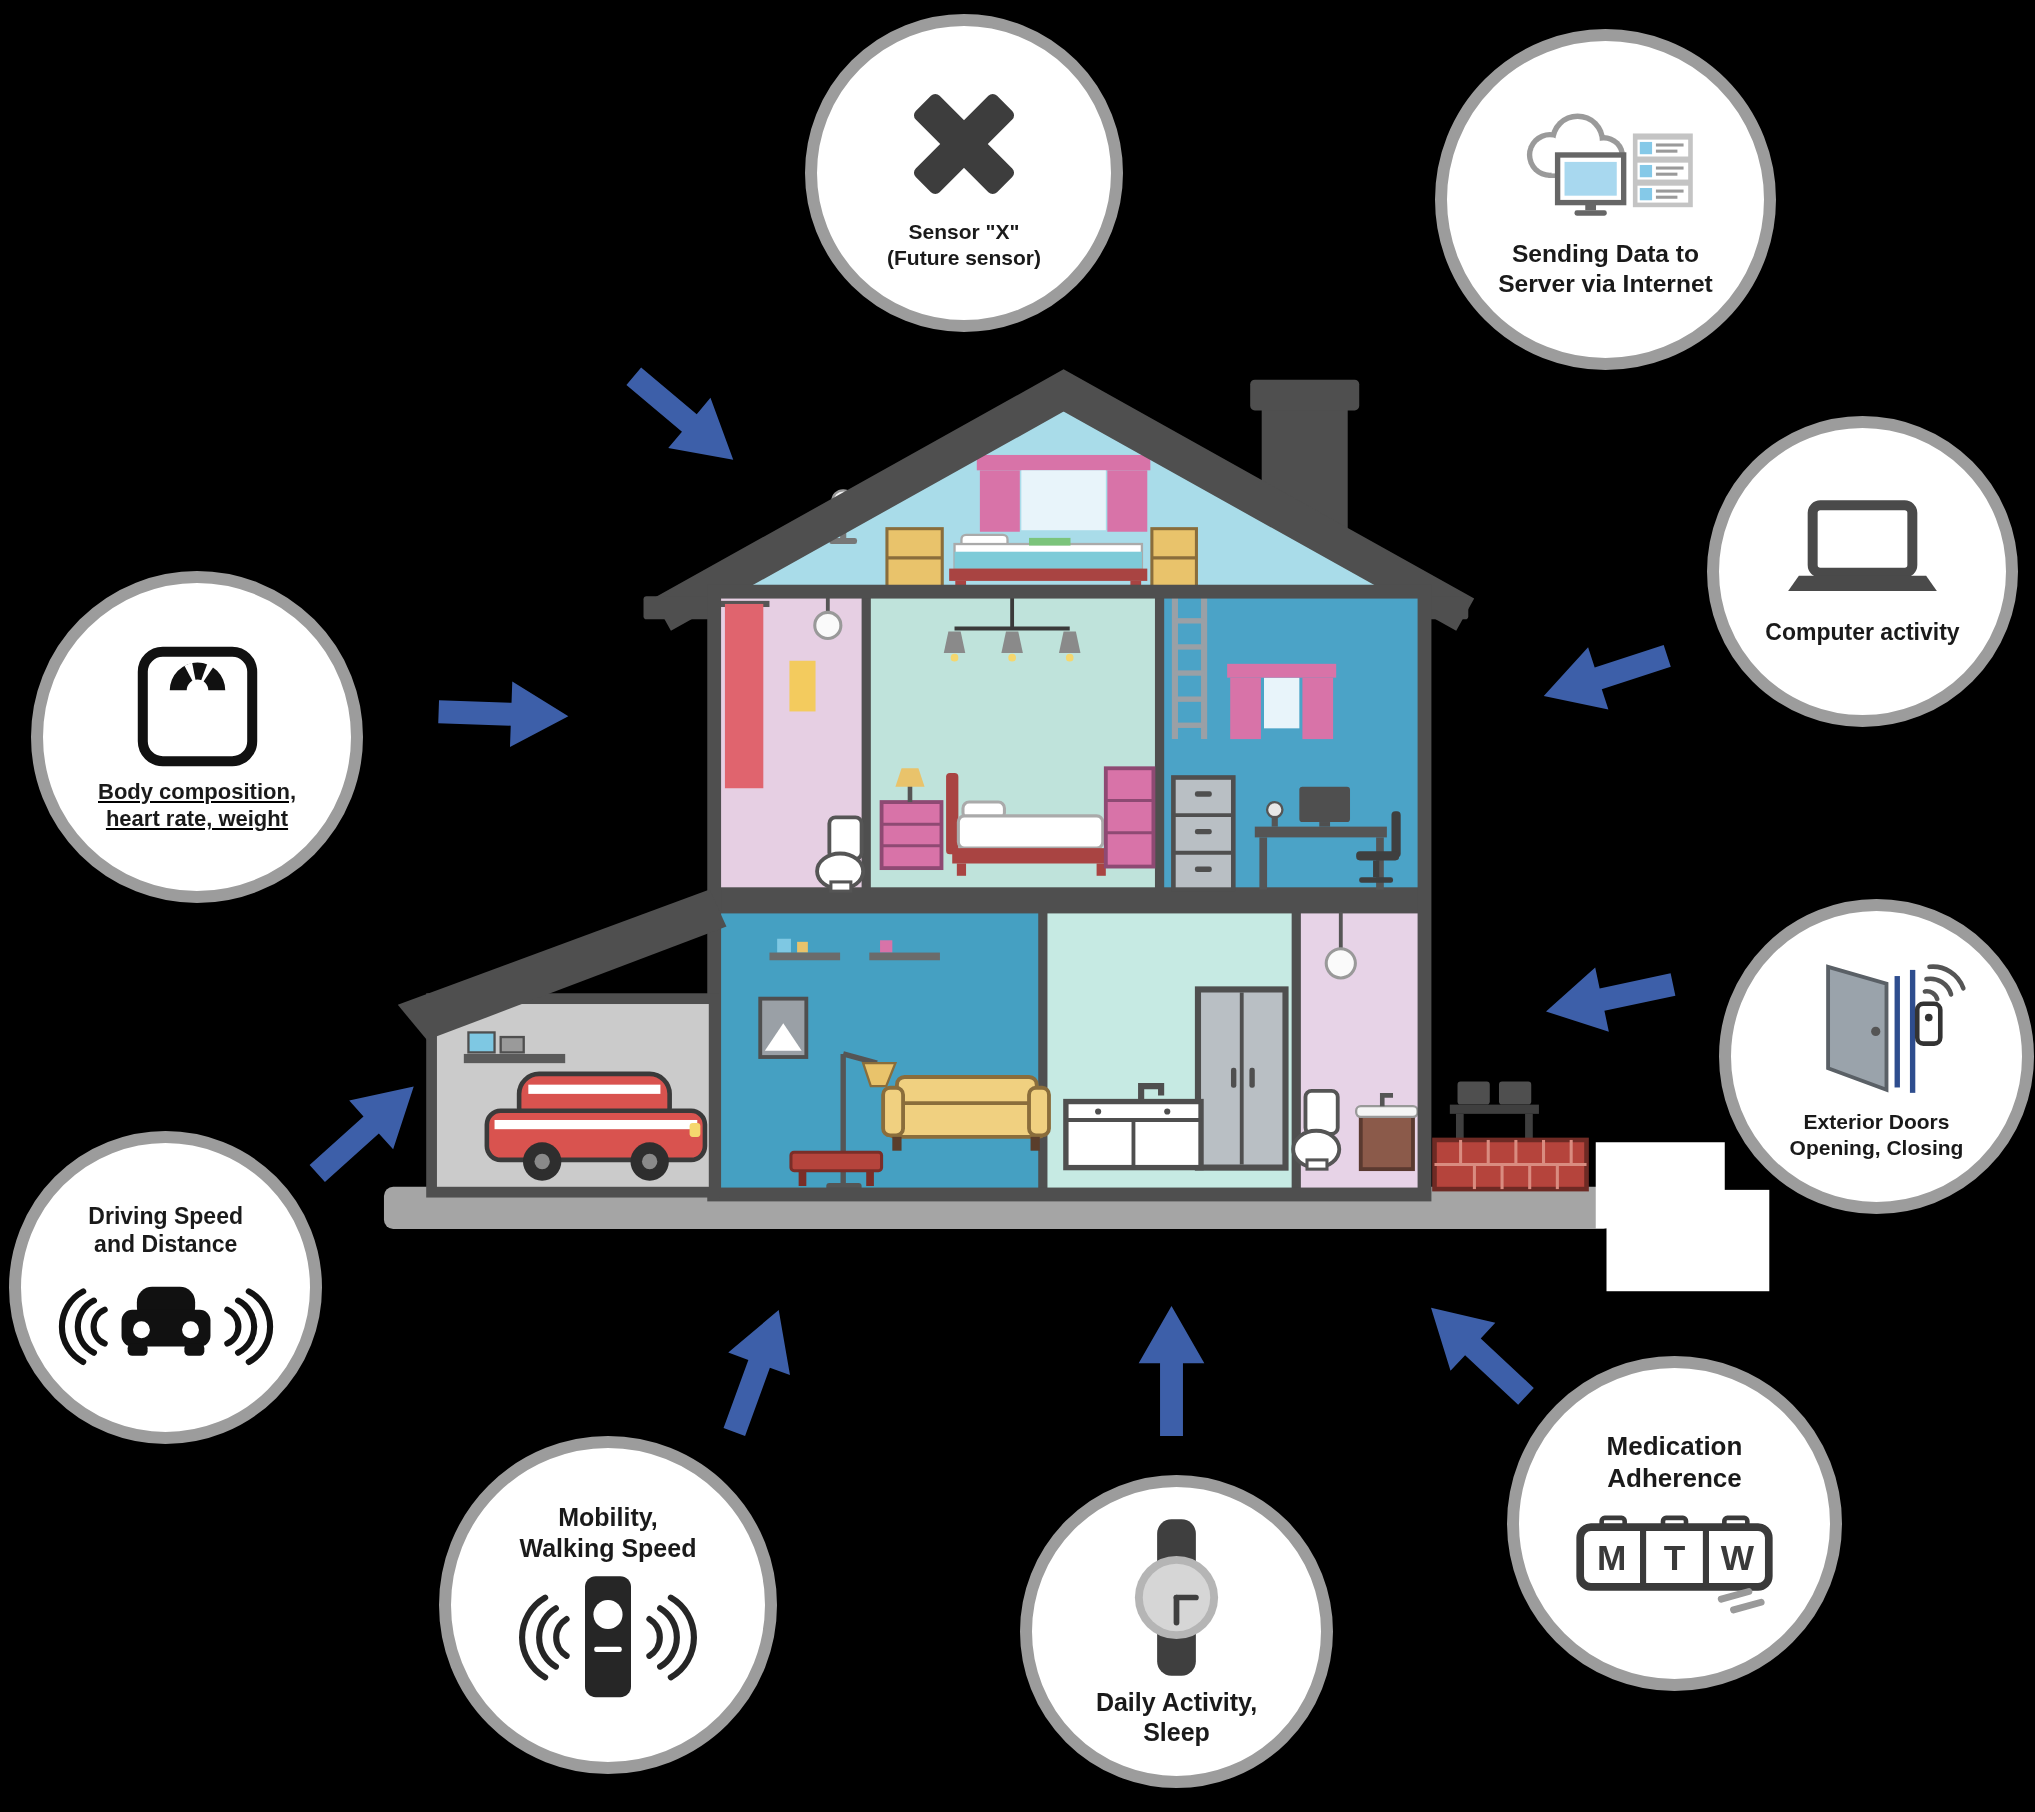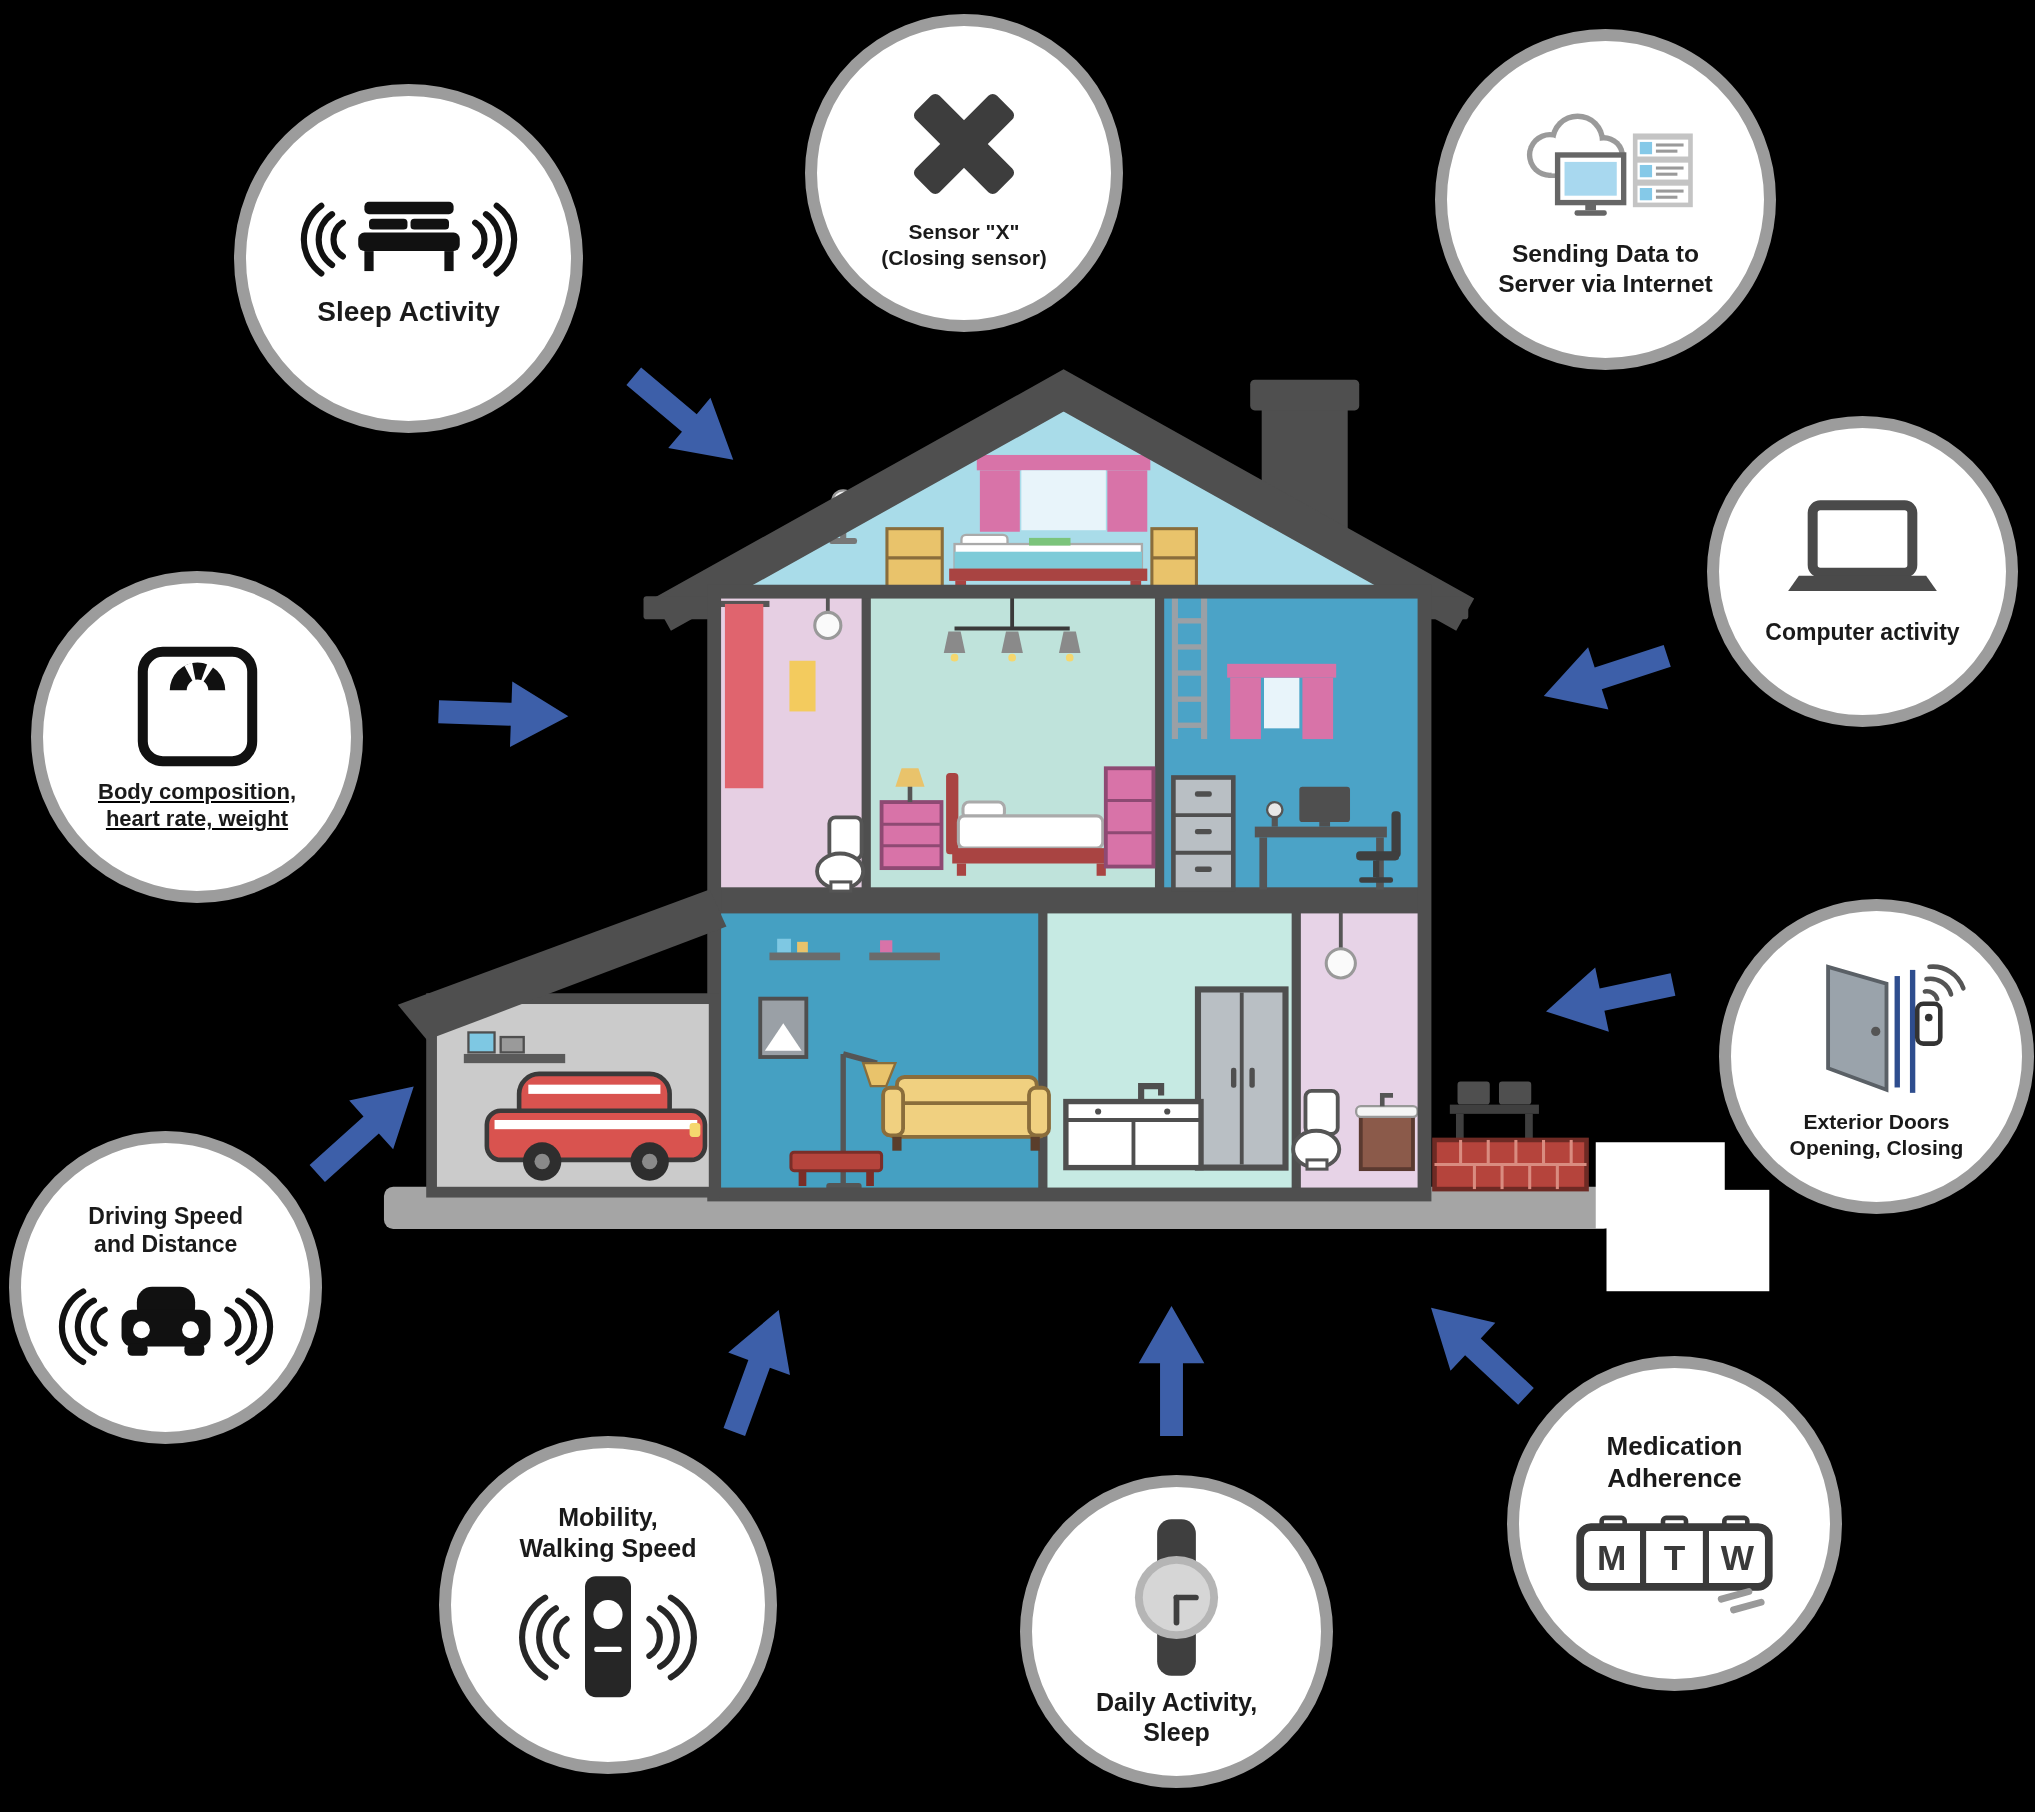--- a/index.html
+++ b/index.html
@@ -263,50 +263,29 @@
     <svg width="131" height="84" viewBox="0 0 170 110">
         <polygon points="0,40 95,40 95,12 170,55 95,98 95,70 0,70" fill="#3d5fa9"></polygon>
       </svg>
   </div>
   <div class="arrow" style="left:1540px;top:634px;transform:rotate(162deg);">
     <svg width="131" height="84" viewBox="0 0 170 110">
         <polygon points="0,40 95,40 95,12 170,55 95,98 95,70 0,70" fill="#3d5fa9"></polygon>
       </svg>
   </div>
 
-  <div class="circle" style="left:234px;top:84px;width:349px;height:349px;">
-    <svg width="200" height="100" viewBox="0 0 260 130">
-      <g stroke="#111" stroke-width="8" fill="none" stroke-linecap="round">
-        <path d="M44,45 A26,26 0 0 0 44,89"></path>
-          <path d="M30,34 A40,40 0 0 0 30,100"></path>
-          <path d="M16,23 A54,54 0 0 0 16,111"></path>
-        <path d="M216,45 A26,26 0 0 1 216,89"></path>
-          <path d="M230,34 A40,40 0 0 1 230,100"></path>
-          <path d="M244,23 A54,54 0 0 1 244,111"></path>
-      </g>
-      <rect x="72" y="18" width="116" height="16" rx="6" fill="#111"></rect>
-      <rect x="78" y="40" width="50" height="14" rx="5" fill="#111"></rect>
-      <rect x="132" y="40" width="50" height="14" rx="5" fill="#111"></rect>
-      <rect x="64" y="58" width="132" height="24" rx="8" fill="#111"></rect>
-      <rect x="72" y="82" width="12" height="26" fill="#111"></rect>
-      <rect x="176" y="82" width="12" height="26" fill="#111"></rect>
-    </svg>
-    <div class="label" style="font-size:28px;">
-      <span>Sleep Activity</span>
-    </div>
-  </div>
 
   <div class="circle" style="left:805px;top:14px;width:318px;height:318px;gap:6.1px;">
     <svg width="138" height="138" viewBox="0 0 180 180">
       <rect x="15" y="68" width="150" height="44" rx="8" fill="#3d3d3d" transform="rotate(45 90 90)"></rect>
       <rect x="15" y="68" width="150" height="44" rx="8" fill="#3d3d3d" transform="rotate(-45 90 90)"></rect>
     </svg>
     <div class="label" style="font-size:21px;">
       <span>Sensor "X"</span>
-      <span>(Closing sensor)</span>
+      <span>(Future sensor)</span>
     </div>
   </div>
 
   <div class="circle" style="left:1435px;top:29px;width:341px;height:341px;">
     <svg width="192" height="131" viewBox="0 0 250 170">
       <g fill="#9a9a9a">
         <circle cx="52" cy="70" r="30"></circle>
           <circle cx="88" cy="52" r="36"></circle>
           <circle cx="122" cy="72" r="28"></circle>
           <rect x="50" y="68" width="75" height="32"></rect>

